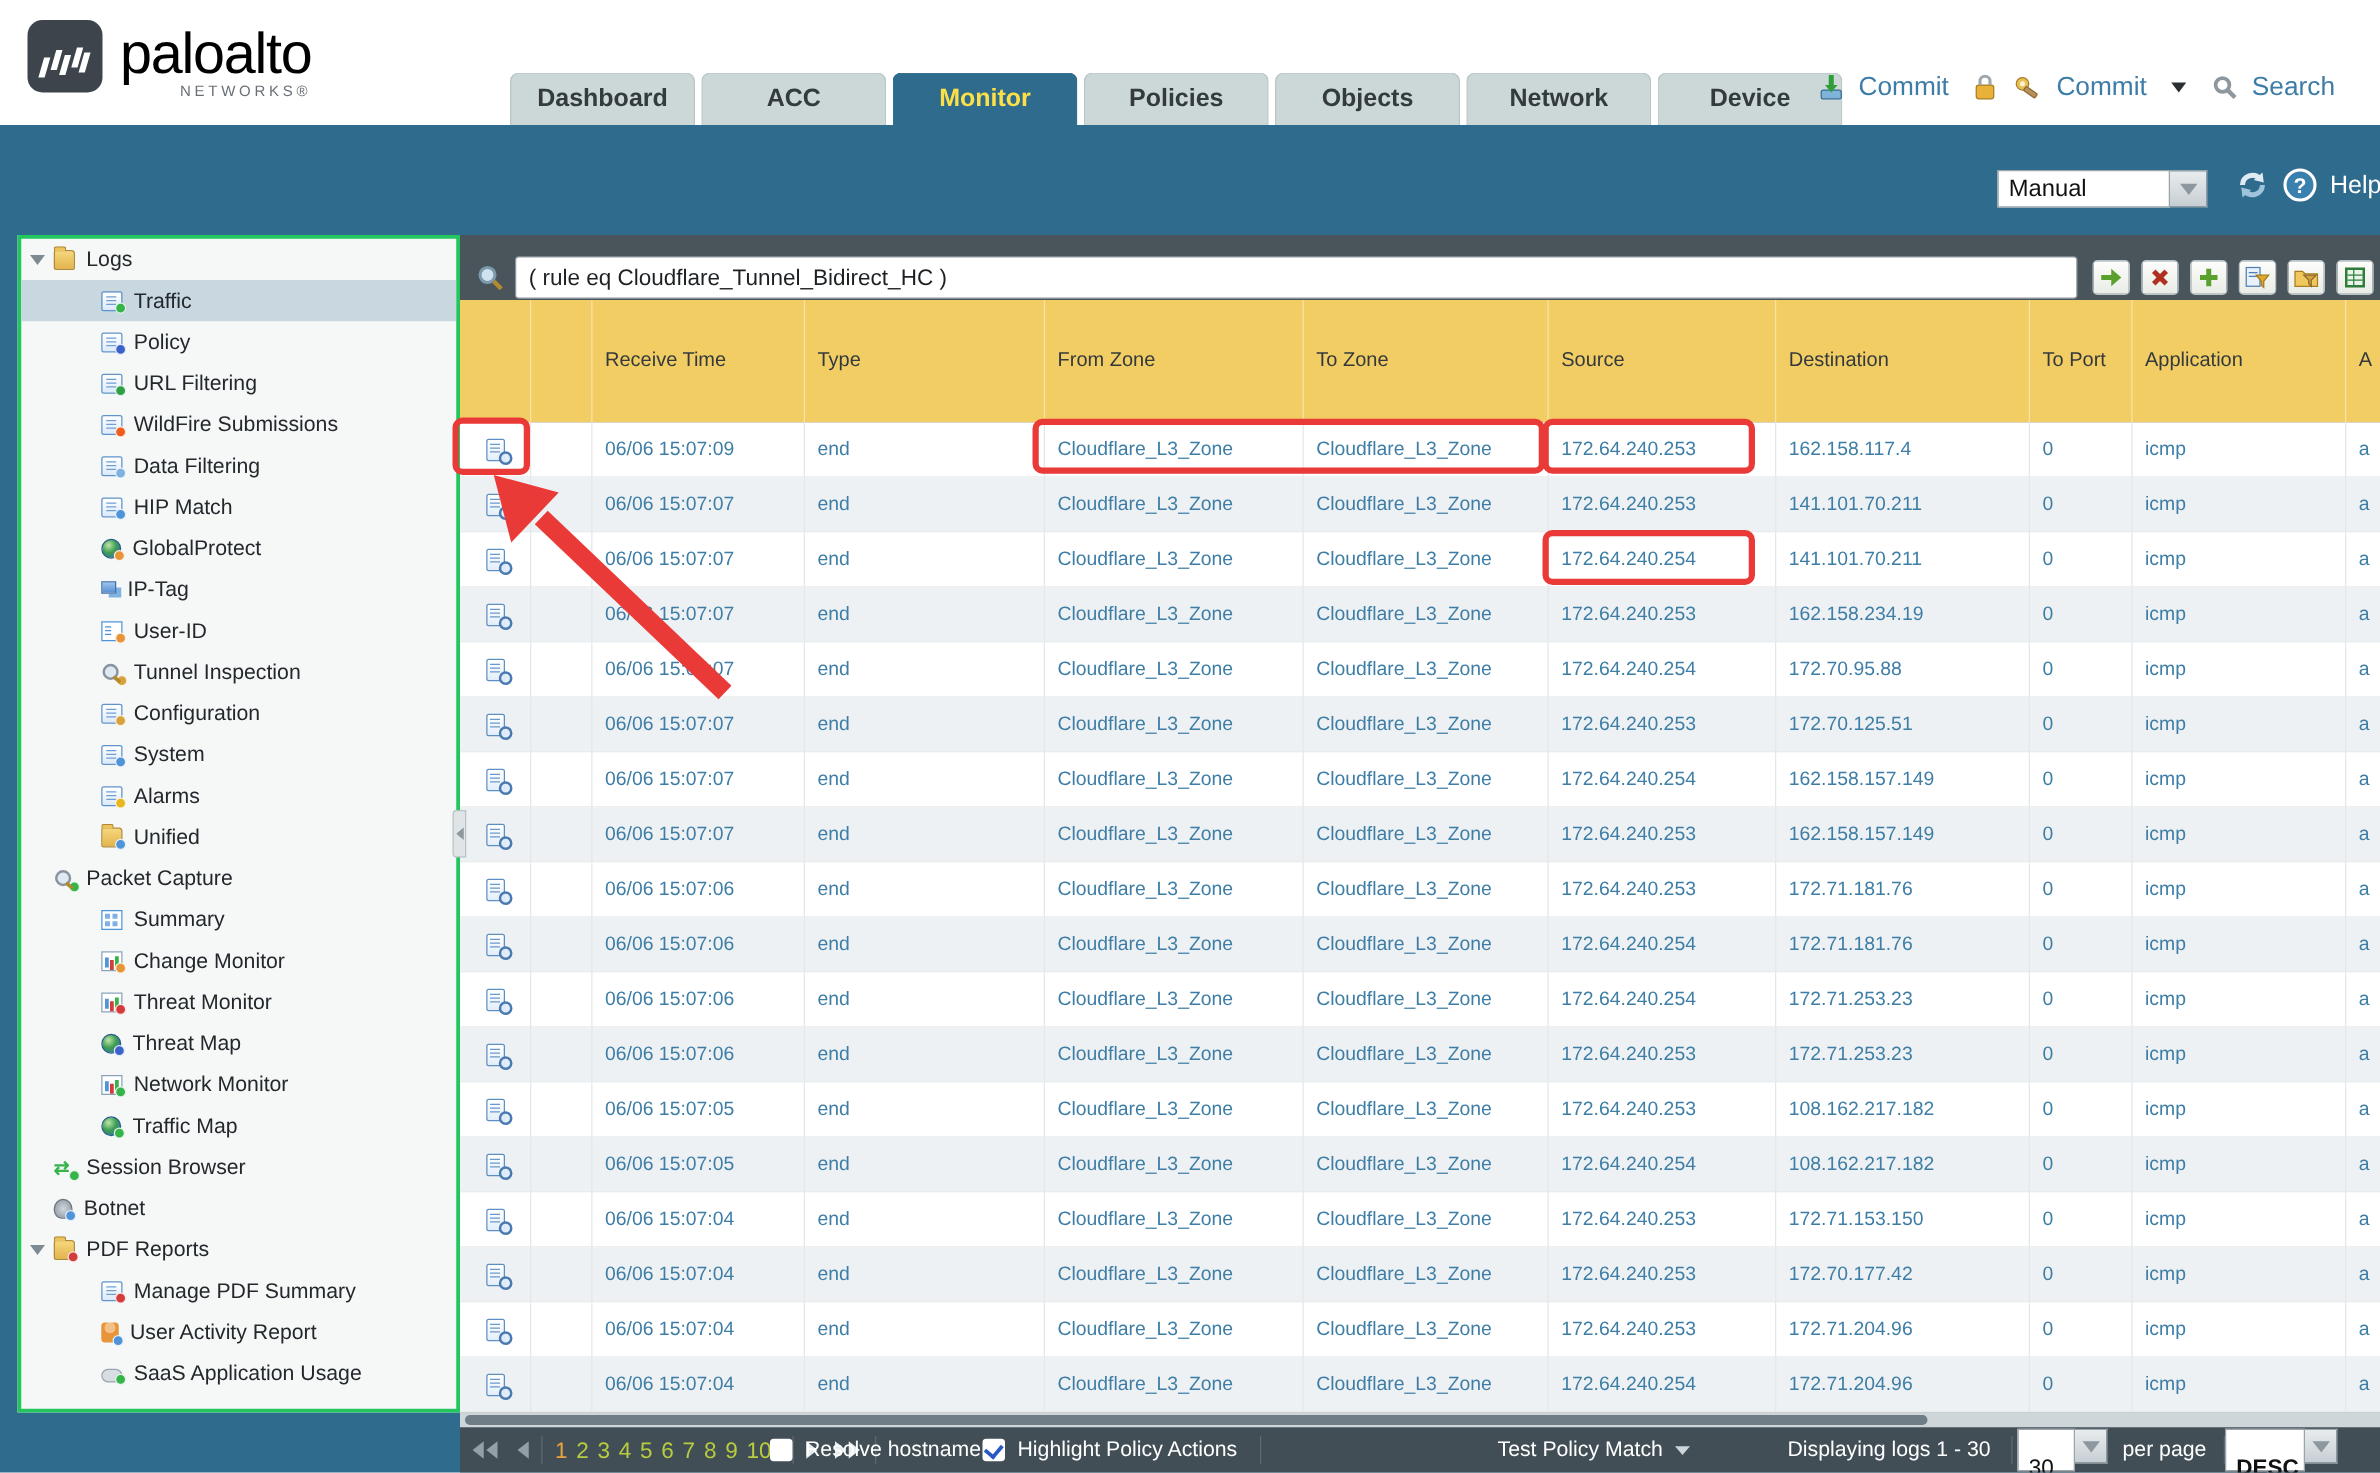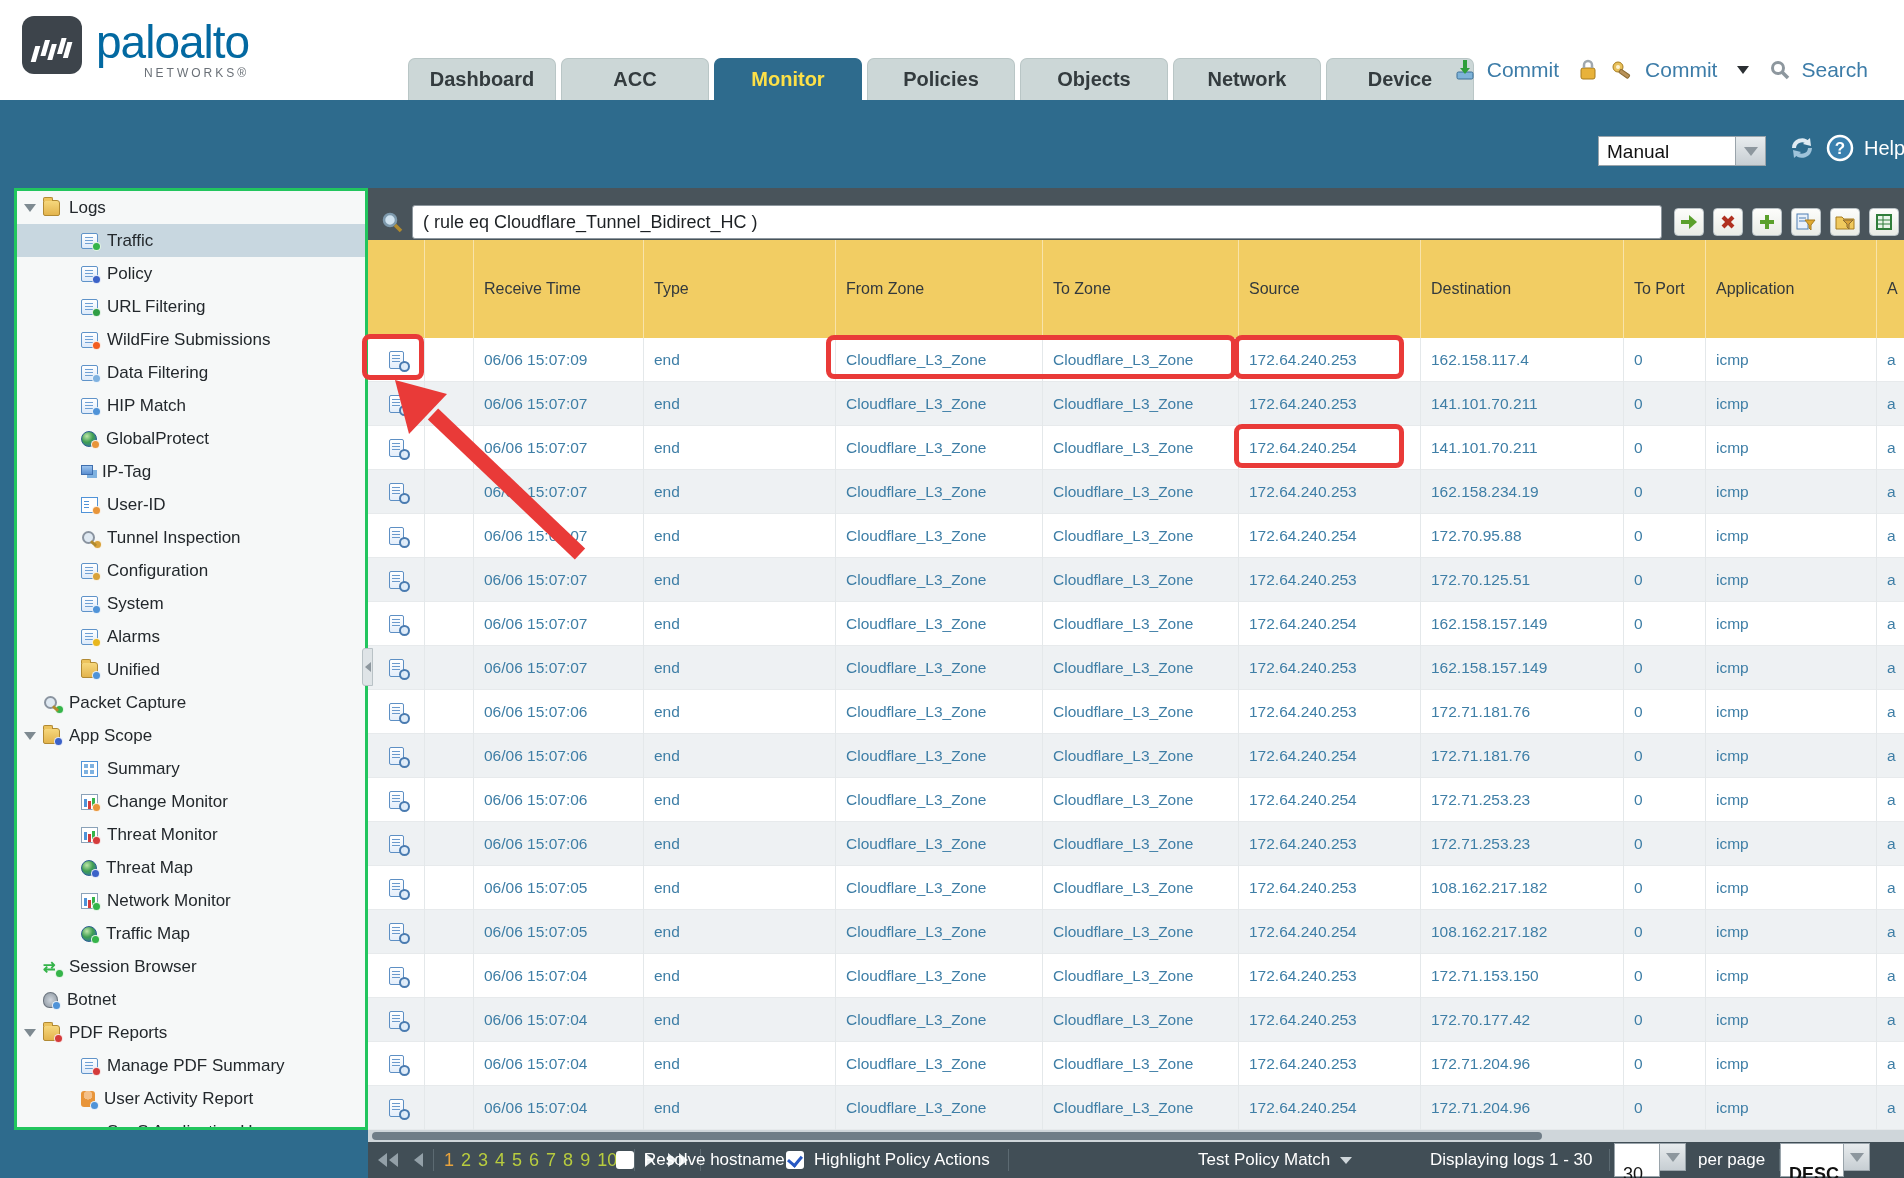--- a/index.html
+++ b/index.html
@@ -6,21 +6,21 @@
   html,body { width:1904px; height:1178px; overflow:hidden; }
   body { font-family:"Liberation Sans", sans-serif; background:#2e6b8d; position:relative; }
 
   
   .topbar { position:absolute; left:0; top:0; width:1904px; height:100px; background:#ffffff; z-index:5; }
   .logo { position:absolute; left:22px; top:16px; display:flex; align-items:flex-start; }
   .logo-mark { width:60px; height:58px; background:#3d444b; border-radius:12px; position:relative; overflow:hidden; }
   .logo-bars { position:absolute; left:11px; bottom:12px; width:5px; height:16px; background:#fff; transform:skewX(-16deg);
     box-shadow:8px -6px 0 #fff, 16px -2px 0 #fff, 24px -8px 0 #fff, 31px -4px 0 #fff; }
   .logo-text { margin-left:14px; }
-  .logo-name { font-size:46px; color:#0369a1; letter-spacing:-1px; line-height:52px; font-weight:500; }
+  .logo-name { font-size:46px; color:#000000; letter-spacing:-1px; line-height:52px; font-weight:500; }
   .logo-sub { font-size:12px; color:#6a7077; letter-spacing:3px; text-align:right; margin-top:-2px; }
 
   
   .tabs { position:absolute; left:408px; bottom:0; display:flex; gap:5px; }
   .tab { width:148px; height:42px; background:#ccd7d7; border:1px solid #b9c6c6; border-bottom:none;
     border-radius:7px 7px 0 0; color:#333b3e; font-size:20px; font-weight:bold; text-align:center; line-height:40px; cursor:default; }
   .tab.active { background:#2e6b8d; border-color:#2e6b8d; color:#fde047; }
 
   
   .top-actions { position:absolute; right:28px; top:58px; display:flex; align-items:center; gap:10px; font-size:21px; color:#3c7ca8; }
@@ -277,27 +277,20 @@
           <span class="ibadge" style="background: rgb(79, 147, 216);"></span>
         </span>
         <span class="label">Unified</span>
       </div>
       <div class="tree-item lvl0">
         <span class="ico ish-mag">
           <span class="ibadge" style="background: rgb(53, 180, 74);"></span>
         </span>
         <span class="label">Packet Capture</span>
       </div>
-      <div class="tree-item lvl0">
-        <span class="caret"></span>
-        <span class="ico ish-folder">
-          <span class="ibadge" style="background: rgb(59, 98, 200);"></span>
-        </span>
-        <span class="label">App Scope</span>
-      </div>
       <div class="tree-item lvl1">
         <span class="ico ish-grid"></span>
         <span class="label">Summary</span>
       </div>
       <div class="tree-item lvl1">
         <span class="ico ish-chart">
           <span class="ibadge" style="background: rgb(232, 149, 58);"></span>
         </span>
         <span class="label">Change Monitor</span>
       </div>

